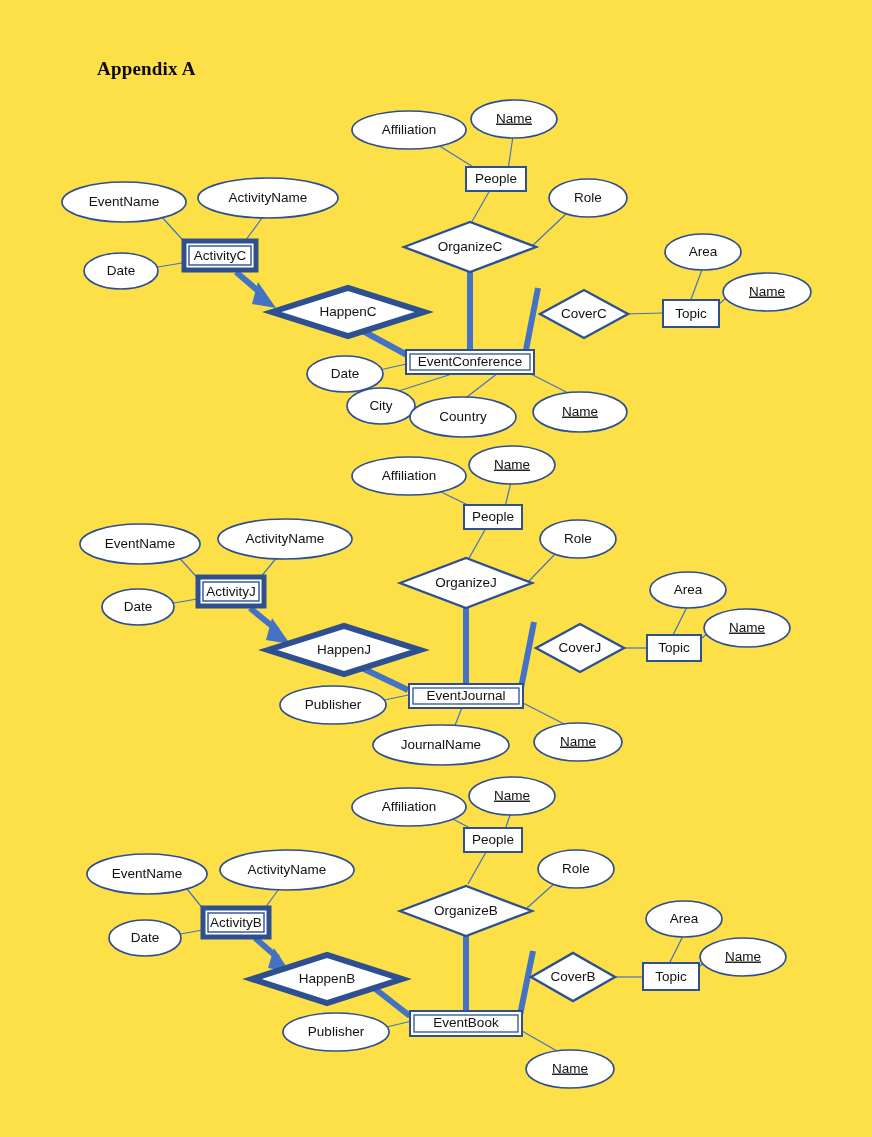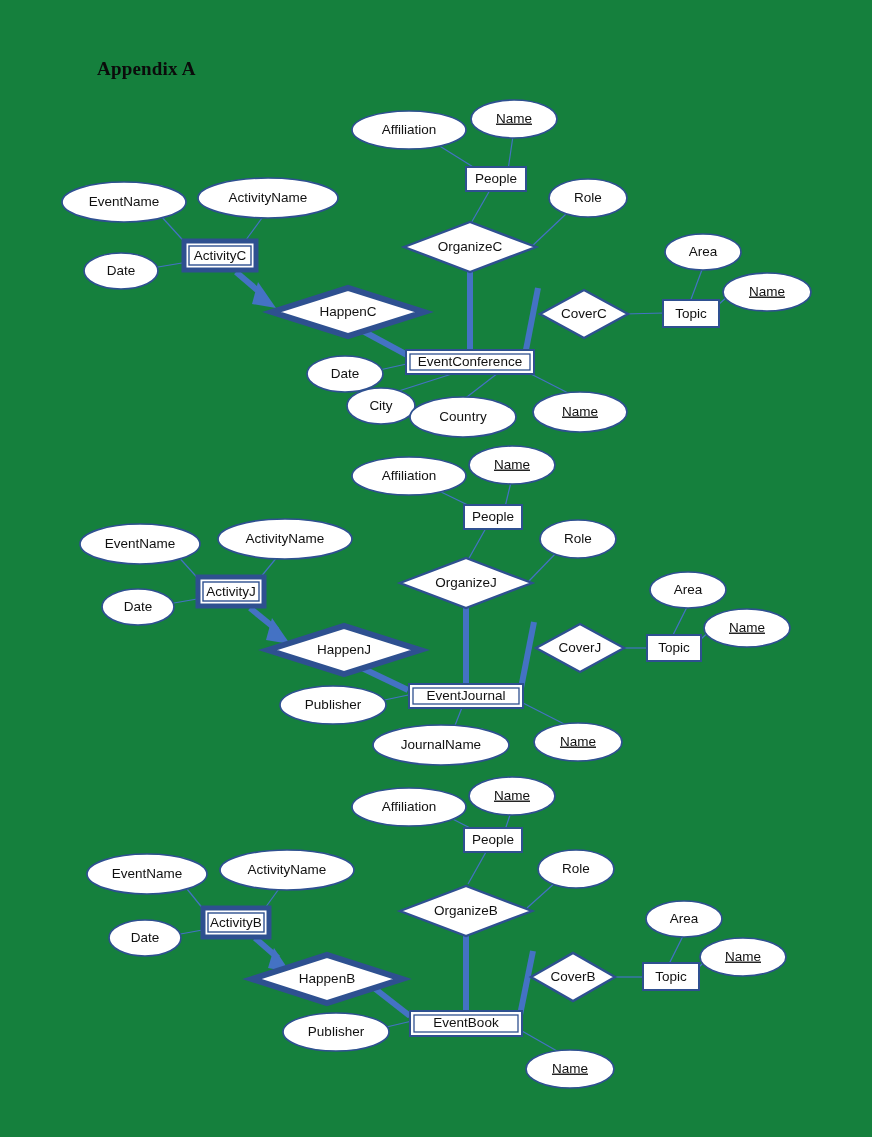--- a/index.html
+++ b/index.html
@@ -1,18 +1,18 @@
 <!DOCTYPE html>
 <html><head>
 <meta charset="utf-8">
 <style>
   html,body{margin:0;padding:0;background:#ffffff;}
   body{width:872px;height:1137px;position:relative;
        font-family:"Liberation Sans", sans-serif;}
-  #stage{position:relative;width:872px;height:1137px;overflow:hidden;background:#15803d;}
+  #stage{position:relative;width:872px;height:1137px;overflow:hidden;background:#fde047;}
   #title{position:absolute;left:97px;top:58px;font-family:"Liberation Serif", serif;
          font-weight:bold;font-size:19px;color:#0b0b0b;letter-spacing:.2px;}
   svg#er{position:absolute;left:0;top:0;width:872px;height:1137px;}
   .lbl{font-family:"Liberation Sans", sans-serif;font-size:13.5px;fill:#111111;
        dominant-baseline:middle;text-anchor:middle;}
   .lbl.key{text-decoration:underline;}
   .ell{fill:#ffffff;stroke:#2E5090;stroke-width:1.7;}
   .rectS{fill:#ffffff;stroke:#2E5090;stroke-width:2;}
   .rectW-o{fill:#ffffff;stroke:#2E5090;stroke-width:2;}
   .rectW-i{fill:none;stroke:#2E5090;stroke-width:1.3;}

